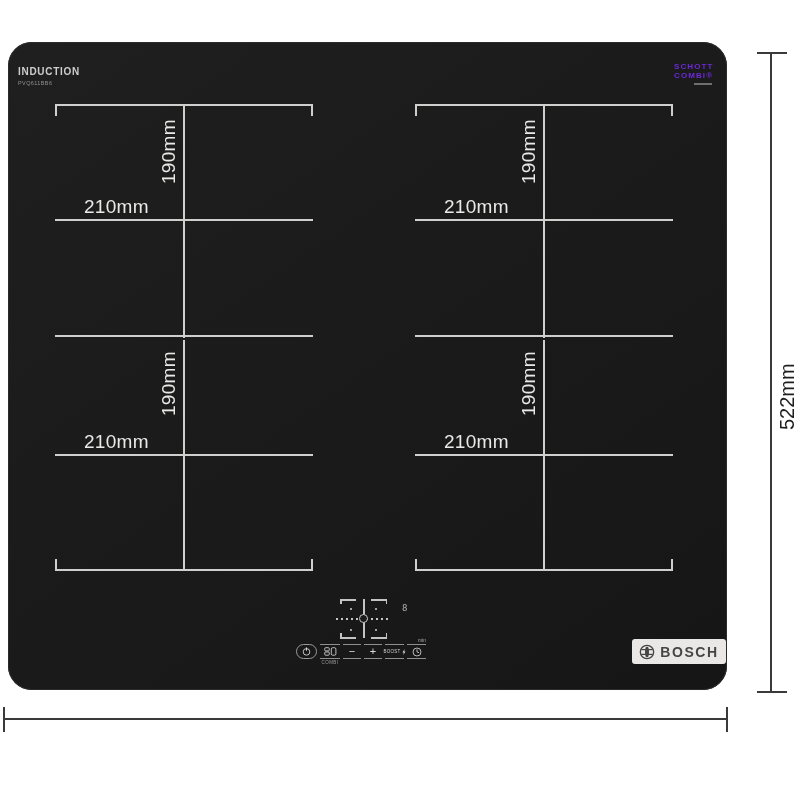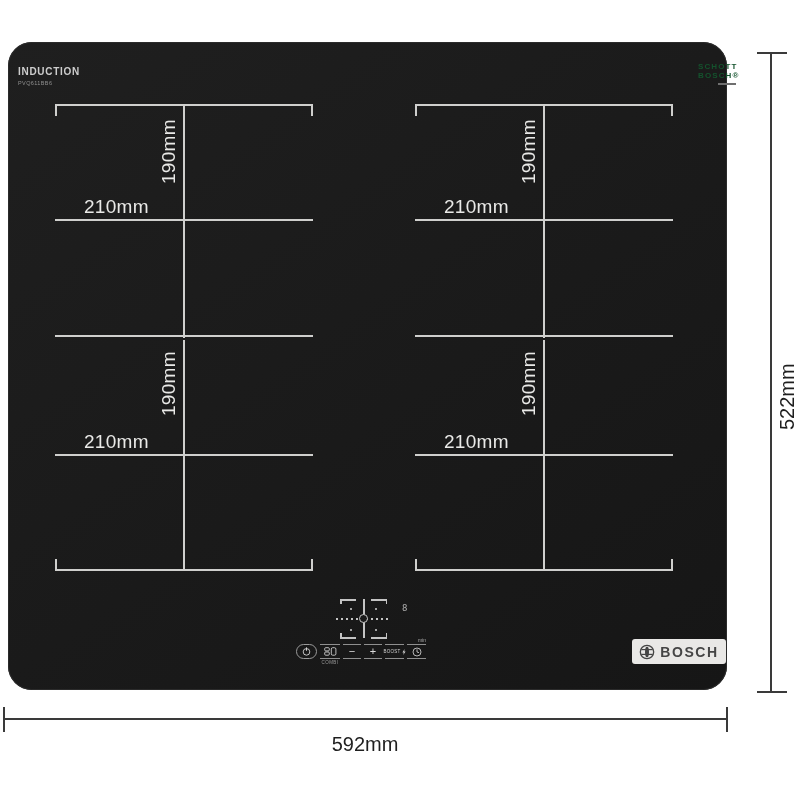--- a/index.html
+++ b/index.html
@@ -14,21 +14,21 @@
   
   .zline{position:absolute;background:#cfcfcd;}
   .zlabel-h{position:absolute;color:#e9e9e7;font-size:19px;letter-spacing:.3px;}
   .zlabel-v{position:absolute;color:#e9e9e7;font-size:19px;letter-spacing:.3px;
             writing-mode:vertical-rl;transform:rotate(180deg);text-align:center;}
 
   
   .induction{position:absolute;left:18px;top:66px;color:#cdcdcd;font-size:10px;
              font-weight:600;letter-spacing:.7px;}
   .model{position:absolute;left:18px;top:80px;color:#8f8f8f;font-size:5.5px;letter-spacing:.4px;}
-  .schott{position:absolute;left:698px;top:62px;width:42px;color:#14532d;line-height:1.15;}
+  .schott{position:absolute;left:674px;top:62px;width:42px;color:#6d28d9;line-height:1.15;}
   .schott .l1,.schott .l2{font-size:8px;font-weight:700;letter-spacing:1.1px;}
   .schott .bar{margin-top:3px;margin-left:20px;width:18px;height:2px;background:#6f6f6f;}
 
   
   .cline{position:absolute;background:#c4c4c4;}
   .cdash{position:absolute;background:repeating-linear-gradient(90deg,#c4c4c4 0 2px,transparent 2px 5px);}
   .cdot{position:absolute;width:2px;height:2px;border-radius:50%;background:#cfcfcf;}
   .ccircle{position:absolute;left:359px;top:614px;width:9px;height:9px;border:1.5px solid #c4c4c4;
            border-radius:50%;background:#1b1b1b;box-sizing:border-box;}
   .digit8{position:absolute;left:402px;top:603px;color:#b0b0b0;font-size:9px;
@@ -64,21 +64,21 @@
   <div class="hob">
 
     
   </div>
 
   <div class="induction">INDUCTION</div>
   <div class="model">PVQ611BB6</div>
 
   <div class="schott">
     <div class="l1">SCHOTT</div>
-    <div class="l2">BOSCH®</div>
+    <div class="l2">COMBI®</div>
     <div class="bar"></div>
   </div>
 
   <div class="zline" style="left:55px;top:104px;width:258px;height:2px;"></div>
   <div class="zline" style="left:55px;top:104px;width:2px;height:12px;"></div>
   <div class="zline" style="left:311px;top:104px;width:2px;height:12px;"></div>
   <div class="zline" style="left:183px;top:104px;width:2px;height:234px;"></div>
   <div class="zline" style="left:55px;top:219px;width:258px;height:2px;"></div>
   <div class="zlabel-v" style="left:158px;top:120px;width:22px;height:64px;">190mm</div>
   <div class="zlabel-h" style="left:84px;top:196px;">210mm</div>
@@ -177,15 +177,14 @@
   </div>
 
   <div class="dline" style="left:770px;top:52px;width:1.5px;height:640px;"></div>
   <div class="dline" style="left:757px;top:52px;width:30px;height:1.5px;"></div>
   <div class="dline" style="left:757px;top:691px;width:30px;height:1.5px;"></div>
   <div class="dimtext-v" style="left:776px;top:352px;width:22px;height:90px;">522mm</div>
 
   <div class="dline" style="left:3px;top:718px;width:724px;height:1.5px;"></div>
   <div class="dline" style="left:3px;top:707px;width:1.5px;height:25px;"></div>
   <div class="dline" style="left:726px;top:707px;width:1.5px;height:25px;"></div>
-  <div class="dimtext" style="left:295px;top:733px;width:140px;text-align:center;">592mm</div>
 
 </div>
 
 </body></html>

